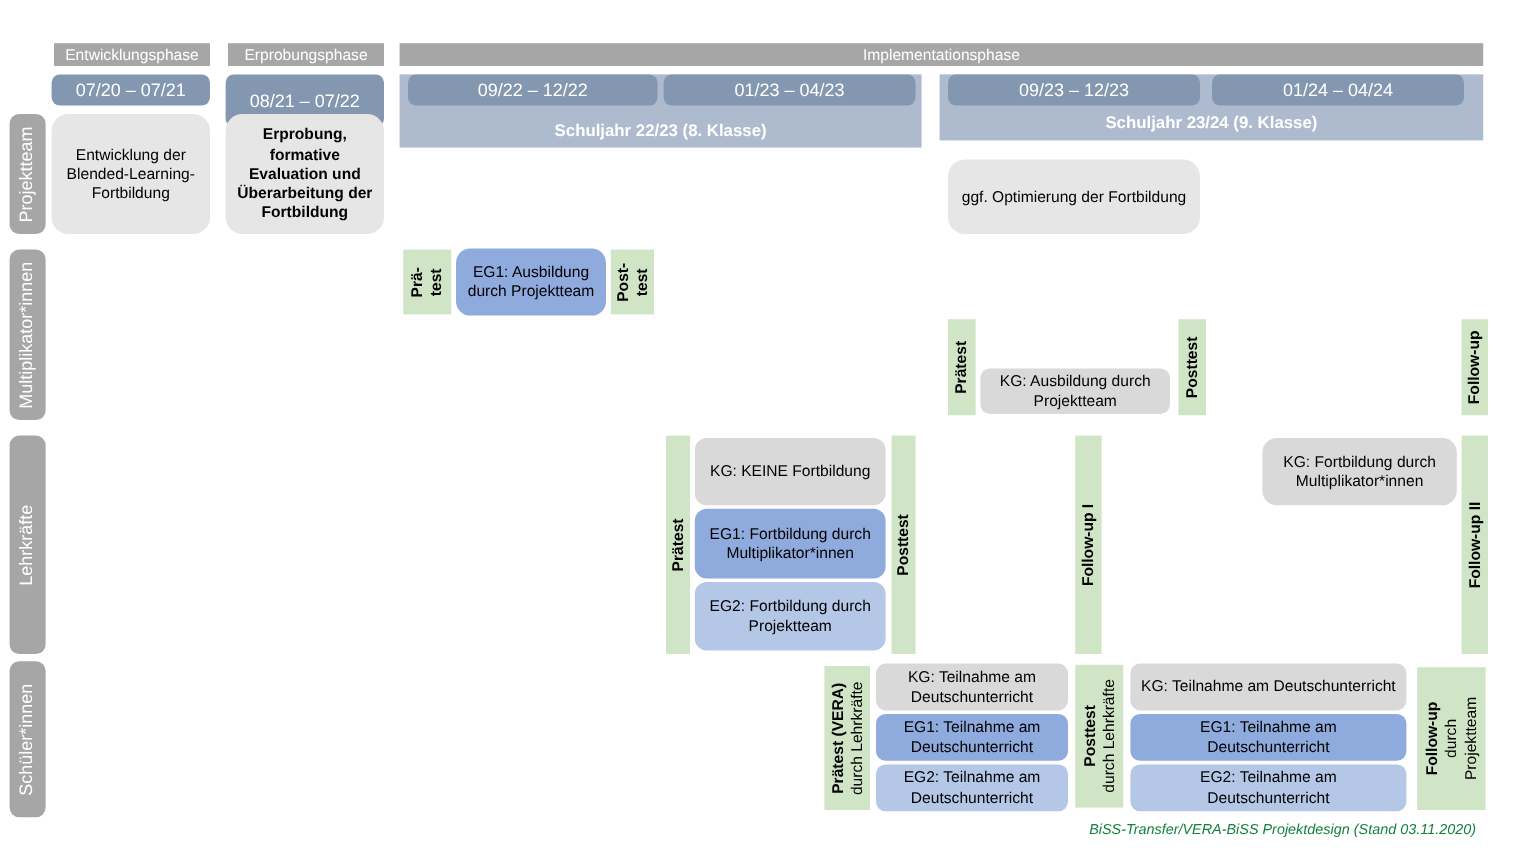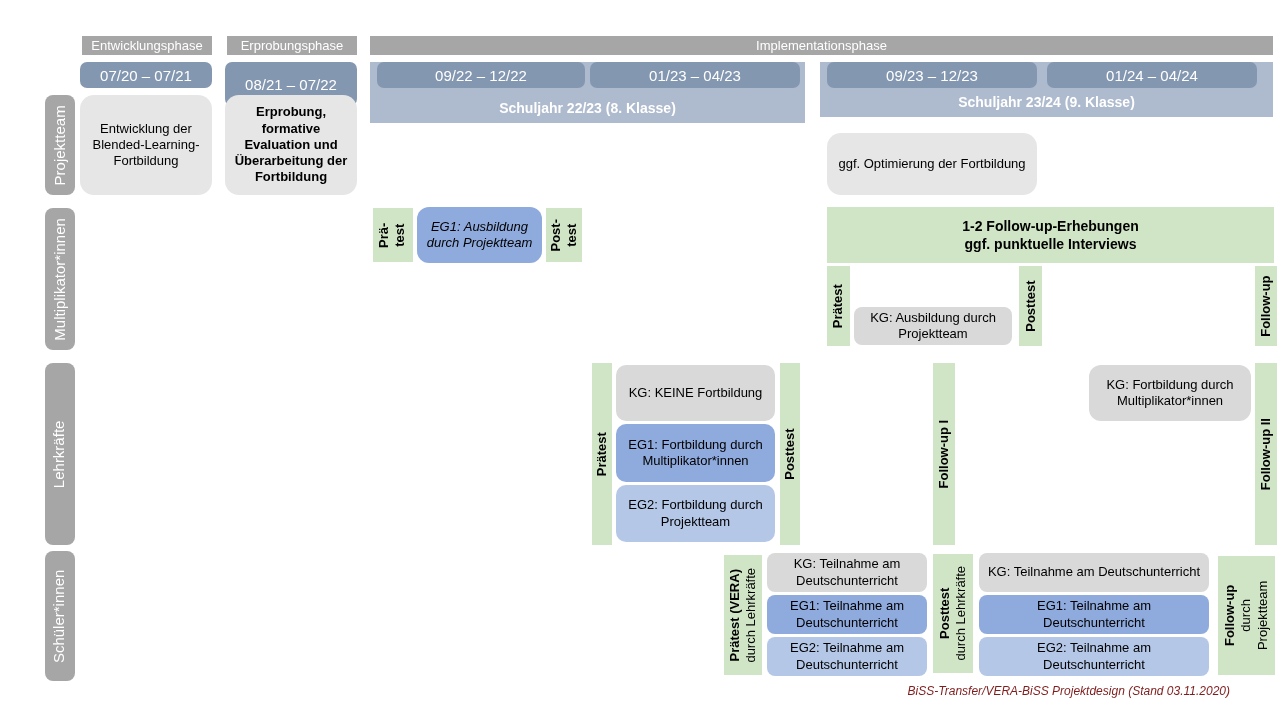--- a/index.html
+++ b/index.html
@@ -1,21 +1,21 @@
 <!DOCTYPE html>
 <html><head>
 <meta charset="utf-8">
 <style>
   html,body { margin:0; padding:0; background:#fff; }
   .canvas {
     position:relative; width:1280px; height:720px;
     font-family:"Liberation Sans", sans-serif; color:#000;
     background:#fff; overflow:hidden;
   }
-  .abs { position:absolute; box-sizing:border-box;margin-left:37px; }
+  .abs { position:absolute; box-sizing:border-box; }
 
   
   .phase {
     background:#A6A6A6; color:#fff; font-size:13px;
     display:flex; align-items:center; justify-content:center;
   }
 
   
   .year {
     background:#AEBACD; border-radius:0; color:#fff;
@@ -58,21 +58,21 @@
   .vbar .sub  { font-weight:normal; }
 
   
   .banner {
     background:#D0E5C6; display:flex; flex-direction:column;
     align-items:center; justify-content:center;
     font-size:14px; font-weight:bold; line-height:1.3; text-align:center;
   }
 
   .footer {
-    font-size:12px; font-style:italic; color:#7f1d1d; white-space:nowrap;
+    font-size:12px; font-style:italic; color:#15803d; white-space:nowrap;
   }
 </style>
 </head>
 <body>
 
 <div class="canvas">
 
   <div class="abs phase" style="left:45px;top:36px;width:130px;height:19px;">Entwicklungsphase</div>
   <div class="abs phase" style="left:190px;top:36px;width:130px;height:19px;">Erprobungsphase</div>
   <div class="abs phase" style="left:333px;top:36px;width:903px;height:19px;">Implementationsphase</div>
@@ -103,32 +103,28 @@
   <div class="abs box gray-light r14" style="left:43px;top:95px;width:132px;height:100px;">Entwicklung der Blended-Learning-Fortbildung</div>
   <div class="abs box gray-light r14" style="left:188px;top:95px;width:132px;height:100px;font-weight:bold;">Erprobung, formative Evaluation und Überarbeitung der Fortbildung</div>
   <div class="abs box gray-light r14" style="left:790px;top:133px;width:210px;height:62px;">ggf. Optimierung der Fortbildung</div>
 
   <div class="abs vbar vflex" style="left:336px;top:208px;width:40px;height:54px;">
     <div class="vrot">
       <div>Prä-</div>
       <div>test</div>
     </div>
   </div>
-  <div class="abs box blue1" style="left:380px;top:207px;width:125px;height:56px;border-radius:12px;font-style:italic;">EG1: Ausbildung durch Projektteam</div>
+  <div class="abs box blue1" style="left:380px;top:207px;width:125px;height:56px;border-radius:12px;">EG1: Ausbildung durch Projektteam</div>
   <div class="abs vbar vflex" style="left:509px;top:208px;width:36px;height:54px;">
     <div class="vrot">
       <div>Post-</div>
       <div>test</div>
     </div>
   </div>
 
-  <div class="abs banner" style="left:790px;top:207px;width:447px;height:56px;">
-    <div>1-2 Follow-up-Erhebungen</div>
-    <div>ggf. punktuelle Interviews</div>
-  </div>
 
   <div class="abs vbar vflex" style="left:790px;top:266px;width:23px;height:80px;">
     <span class="vrot">Prätest</span>
   </div>
   <div class="abs box gray r8" style="left:817px;top:307px;width:158px;height:38px;">KG: Ausbildung durch Projektteam</div>
   <div class="abs vbar vflex" style="left:982px;top:266px;width:23px;height:80px;">
     <span class="vrot">Posttest</span>
   </div>
   <div class="abs vbar vflex" style="left:1218px;top:266px;width:22px;height:80px;">
     <span class="vrot">Follow-up</span>

